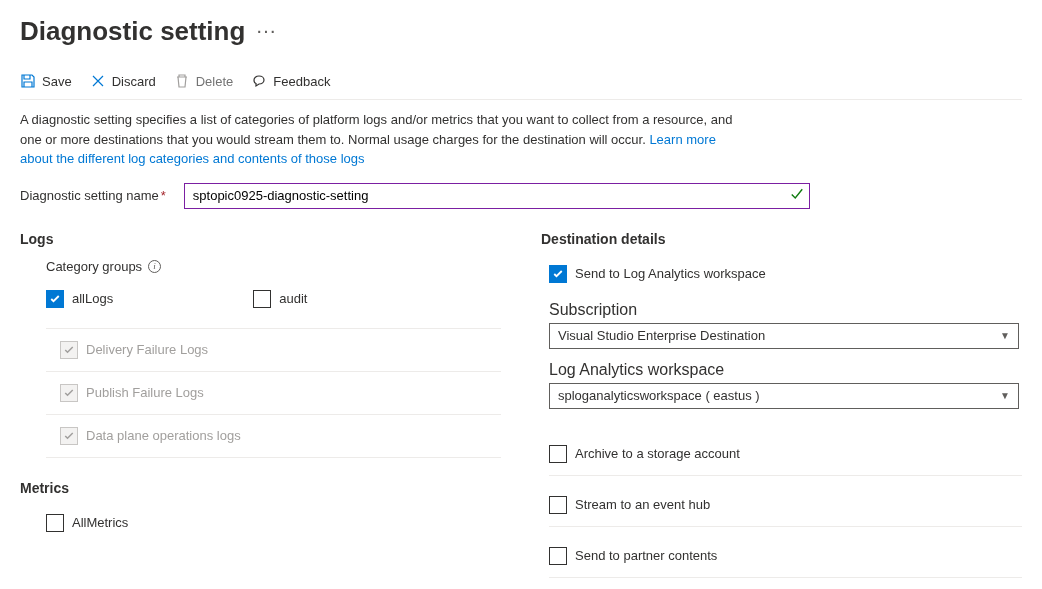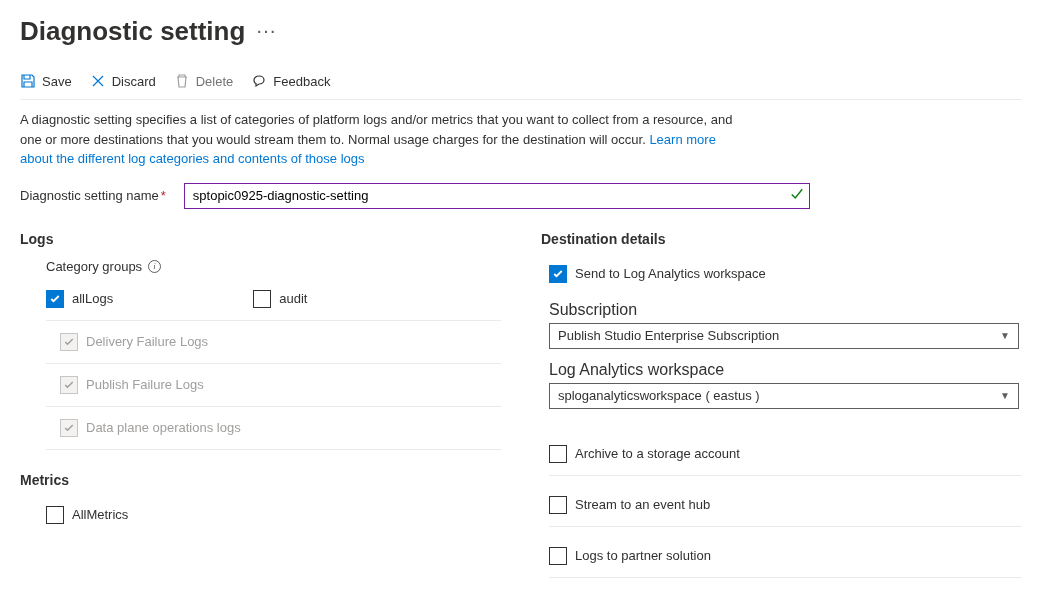--- a/index.html
+++ b/index.html
@@ -74,21 +74,21 @@
   .cb {
     width: 18px; height: 18px; border: 1px solid #323130; background: #fff;
     display: inline-flex; align-items: center; justify-content: center; cursor: pointer;
   }
   .cb.checked { background: #0078d4; border-color: #0078d4; color: #fff; }
   .cb.disabled { border-color: #c8c6c4; background: #f3f2f1; cursor: default; }
   .cb.disabled.checked { color: #a19f9d; }
   .cb svg { width: 12px; height: 12px; }
   .cb-label { font-size: 13px; }
   .cb-label.disabled { color: #a19f9d; }
-  .groups-row { display: flex; gap: 140px; padding-left: 26px; margin-bottom: 6px; }
+  .groups-row { display: flex; gap: 140px; padding-left: 26px; margin-bottom: 14px; }
   .divider { border-top: 1px solid #edebe9; margin: 6px 0 6px 26px; }
   .divider-full { border-top: 1px solid #edebe9; margin: 6px 0; }
   .dest-group { margin-bottom: 8px; }
   .field-lbl { font-size: 16px; margin: 12px 0 4px 8px; }
   .select {
     margin-left: 8px;
     width: 470px;
     height: 26px;
     border: 1px solid #605e5c;
     display: flex;
@@ -227,21 +227,21 @@
         <span class="cb checked">
           <svg viewBox="0 0 16 16">
               <path fill="none" stroke="#fff" stroke-width="2.4" d="M3 8l3 3 7-7"></path>
             </svg>
         </span>
         <span class="cb-label">Send to Log Analytics workspace</span>
       </div>
 
       <div class="field-lbl">Subscription</div>
       <div class="select">
-        <span>Publish Studio Enterprise Subscription</span>
+        <span>Visual Studio Enterprise Destination</span>
         <span class="chev">▼</span>
       </div>
 
       <div class="field-lbl">Log Analytics workspace</div>
       <div class="select">
         <span>sploganalyticsworkspace ( eastus )</span>
         <span class="chev">▼</span>
       </div>
     </div>
 
@@ -254,17 +254,17 @@
     <div class="divider-full" style="margin-left:8px;"></div>
 
     <div class="cb-row no-indent" style="padding-left:8px; padding-top:14px;">
       <span class="cb"></span>
       <span class="cb-label">Stream to an event hub</span>
     </div>
     <div class="divider-full" style="margin-left:8px;"></div>
 
     <div class="cb-row no-indent" style="padding-left:8px; padding-top:14px;">
       <span class="cb"></span>
-      <span class="cb-label">Logs to partner solution</span>
+      <span class="cb-label">Send to partner contents</span>
     </div>
     <div class="divider-full" style="margin-left:8px;"></div>
   </div>
 </div>
 
 </body></html>

